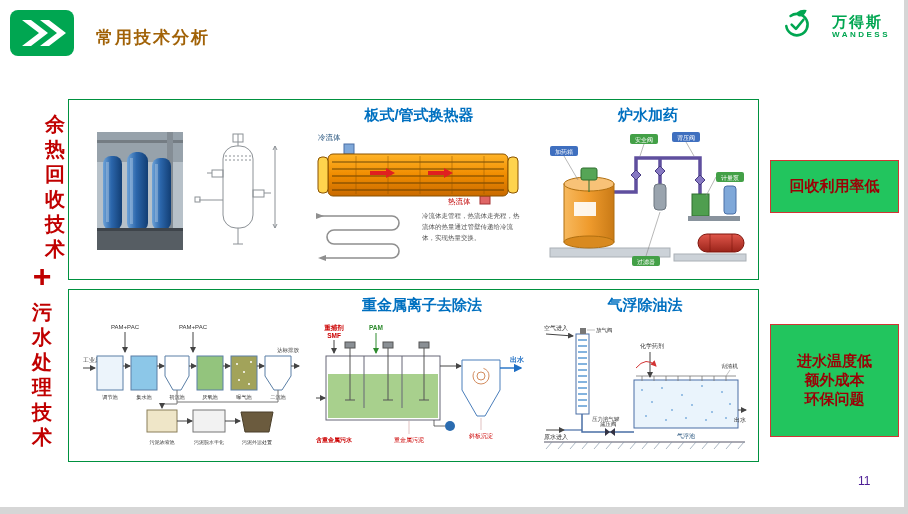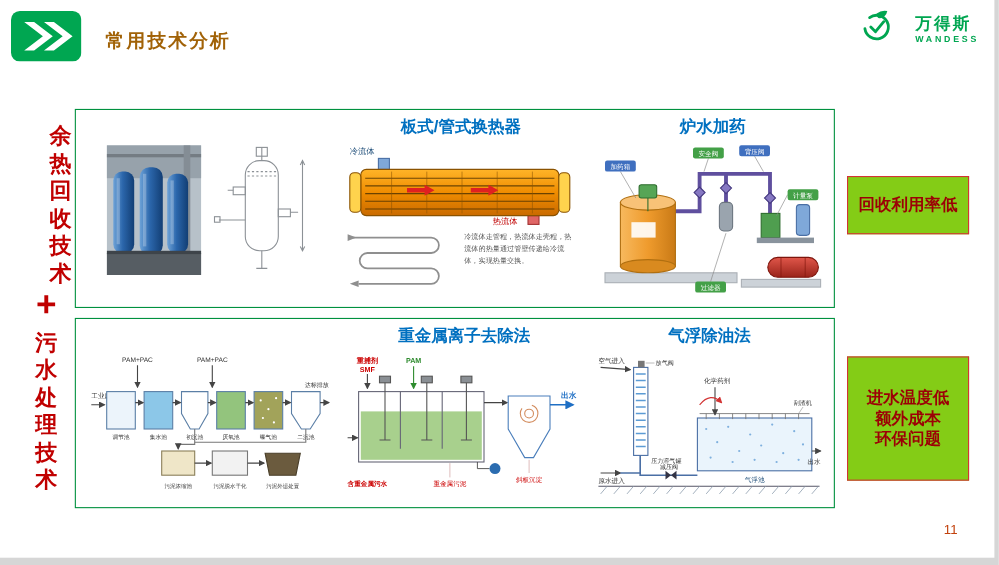--- a/index.html
+++ b/index.html
@@ -40,28 +40,28 @@
 
   .p-flash  { left: 16px;  width: 216px; }
   .p-hx     { left: 229px; width: 218px; margin-left: 12px; }
   .p-dosing { left: 472px; width: 214px; }
   .p-bio    { left: 6px;   width: 232px; }
   .p-metal  { left: 244px; width: 218px; }
   .p-flot   { left: 468px; width: 216px; }
 
   .caption { position: absolute; font-size: 6.5px; color: #555; line-height: 1.7; }
 
-  .callout { position: absolute; left: 770px; width: 111px; background: #84cc16;
+  .callout { position: absolute; left: 770px; width: 129px; background: #22c55e;
              border: 1.6px solid #D23434; display: flex; flex-direction: column;
              align-items: center; justify-content: center; color: #9C0006;
              font-weight: bold; font-size: 15px; }
   .callout-top { top: 160px; height: 53px; }
   .callout-bottom { top: 324px; height: 113px; }
 
-  .pagenum { position: absolute; left: 858px; top: 474px; font-size: 12px; color: #c2410c; }
+  .pagenum { position: absolute; left: 858px; top: 474px; font-size: 12px; color: #4c1d95; }
 </style>
 </head>
 <body>
 
 <svg width="0" height="0" style="position:absolute" aria-hidden="true">
   <defs>
     <marker id="ah" markerWidth="6" markerHeight="6" refX="5" refY="3" orient="auto">
         <path d="M0 0 L6 3 L0 6 Z" fill="#444"></path>
       </marker>
     <marker id="ahg" markerWidth="6" markerHeight="6" refX="5" refY="3" orient="auto">

